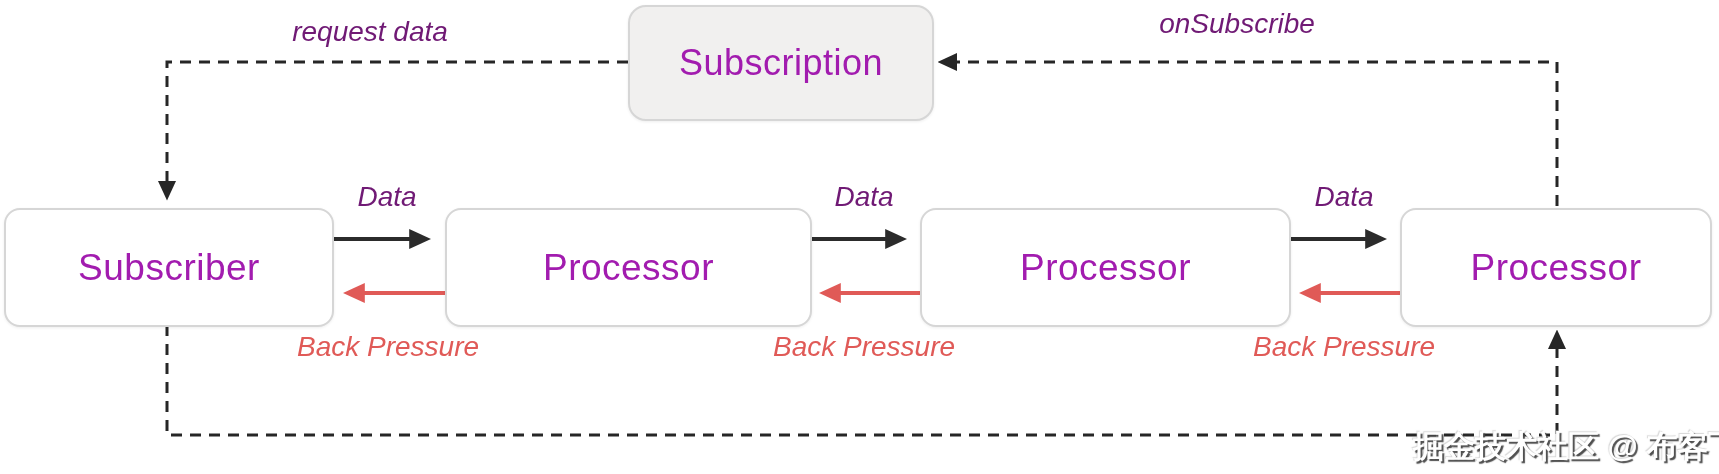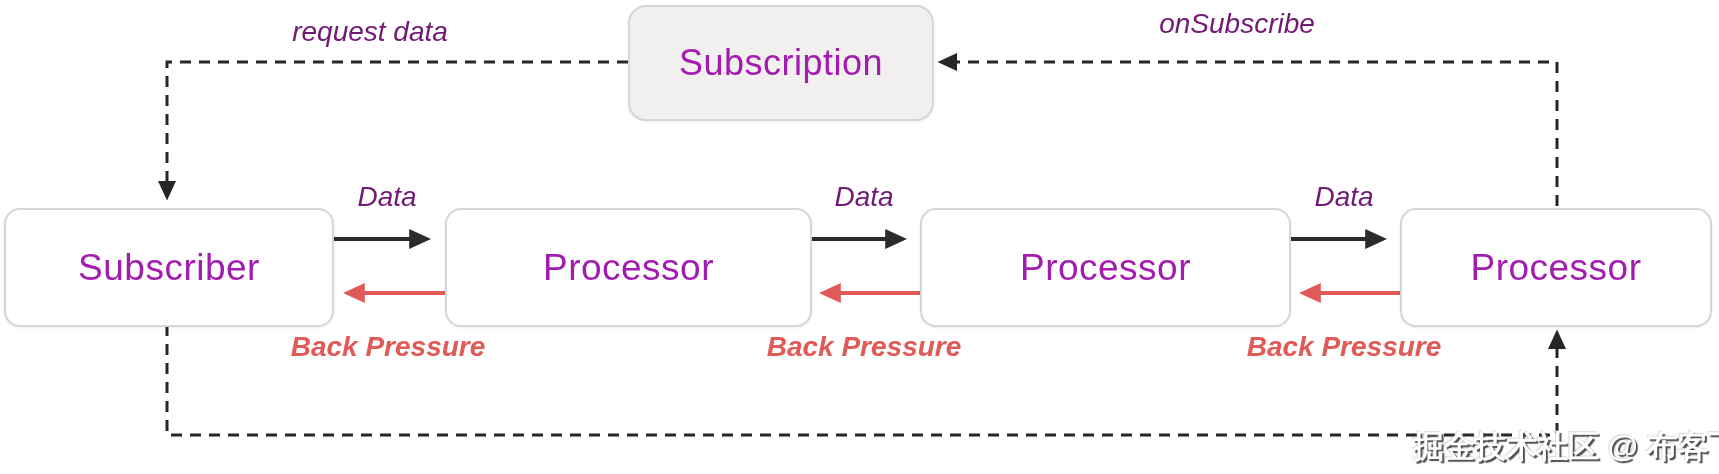--- a/index.html
+++ b/index.html
@@ -21,21 +21,21 @@
   .node.subscription { background:var(--subscription-fill,#f1f0ef); border-radius:18px; font-size:36px; }
   .node-publisher  { left:4px;    top:208px; width:326px; height:115px; }
   .node-processor1 { left:445px;  top:208px; width:363px; height:115px; }
   .node-processor2 { left:920px;  top:208px; width:367px; height:115px; }
   .node-subscriber { left:1400px; top:208px; width:308px; height:115px; }
   .node-subscription { left:628px; top:5px; width:302px; height:112px; }
   .lbl {
     position:absolute; font-style:italic; font-size:28px; color:#701a75;
     transform:translateX(-50%); white-space:nowrap;
   }
-  .lbl.red { color:var(--back-pressure-red,#e05a57); font-weight:bold; }
+  .lbl.red { color:var(--back-pressure-red,#e05a57); font-weight:normal; }
   .lbl-request-data { left:370px;  top:16px; }
   .lbl-on-subscribe { left:1237px; top:0;margin-top:8px; }
   .lbl-data-1 { left:387px;  top:181px; }
   .lbl-data-2 { left:864px;  top:181px; }
   .lbl-data-3 { left:1344px; top:181px; }
   .lbl-bp-1 { left:388px;  top:331px; }
   .lbl-bp-2 { left:864px;  top:331px; }
   .lbl-bp-3 { left:1344px; top:331px; }
   .lbl-subscribe { left:812px; top:443px; }
   .watermark {

